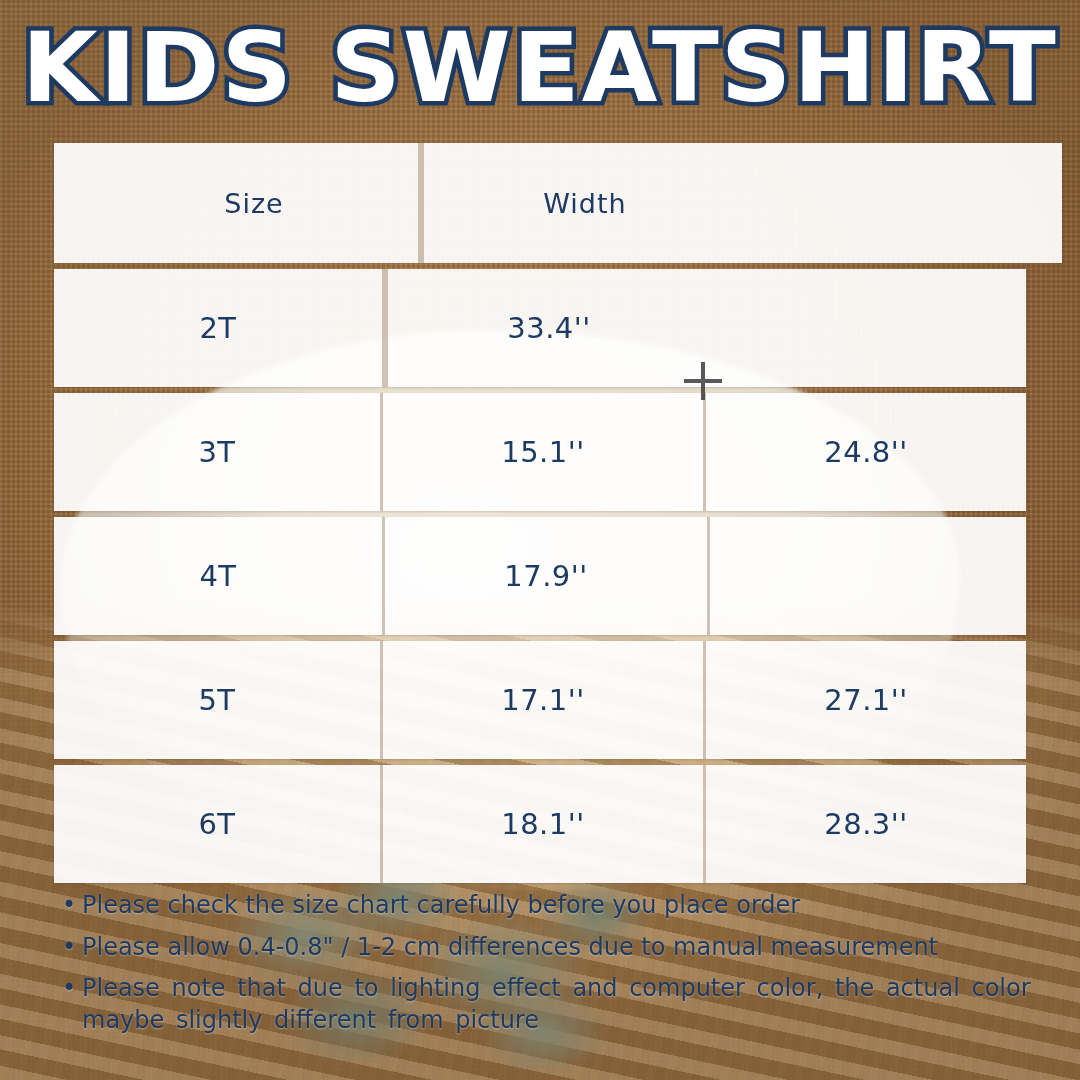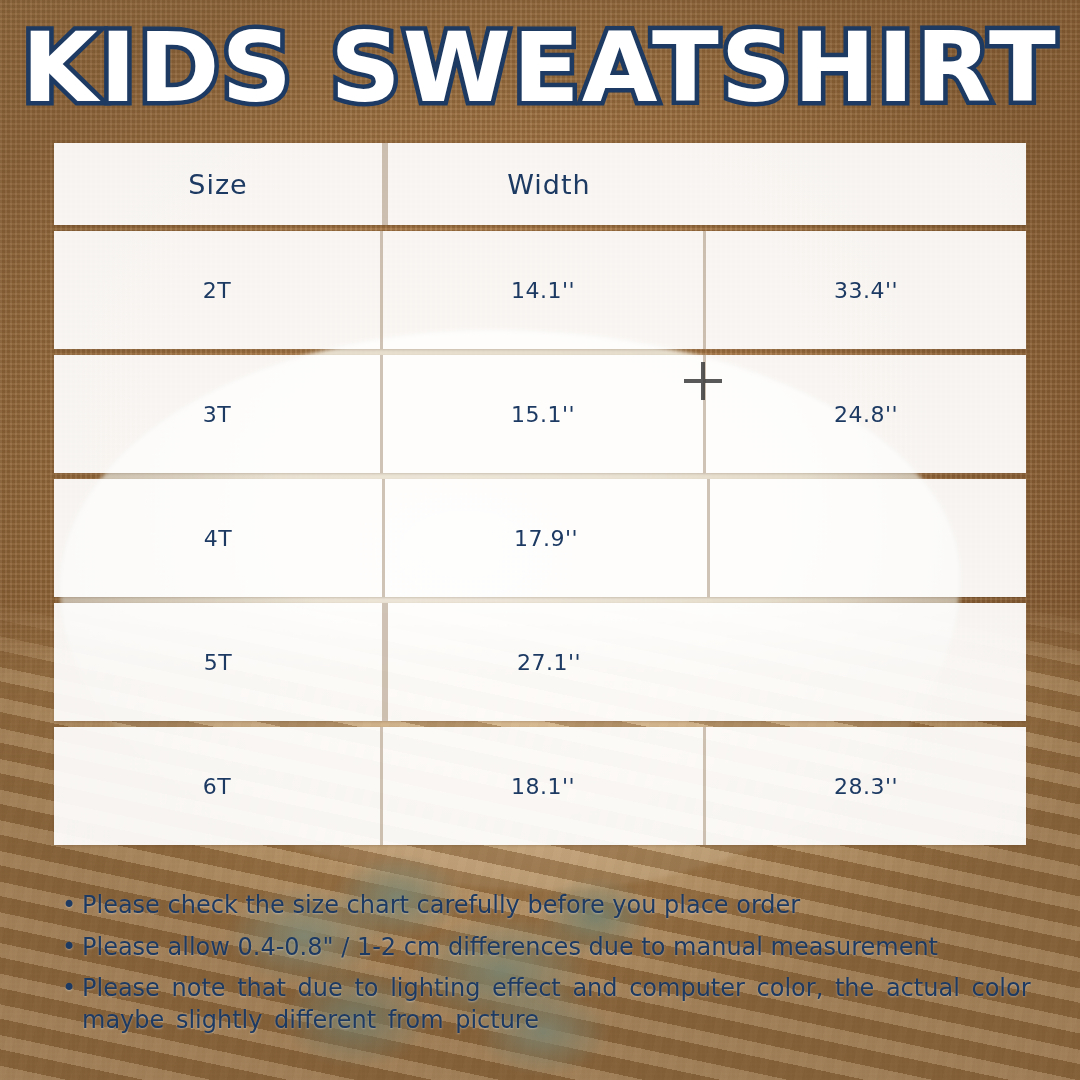--- a/index.html
+++ b/index.html
@@ -108,39 +108,39 @@
     width: 972px;
     z-index: 4;
   }
   .row {
     display: flex;
     width: 100%;
     background: rgba(255,255,255,0.93);
     margin-bottom: 6px;
     box-shadow: 0 1px 2px rgba(60,40,20,0.18);
   }
-  .row.header { height: 82px; }
+  .row.header { height: 120px; padding-left: 36px; }
   .row.body { height: 118px; }
   .cell {
     display: flex;
     align-items: center;
     justify-content: center;
     color: #1d3a63;
     font-family: "DejaVu Sans", sans-serif;
     text-align: center;
   }
   .c-size  { width: 328px; }
   .c-len   { width: 322px; }
   .c-wid   { width: 322px; }
   .v-sep {
     width: 3px;
     background: rgba(150,125,95,0.45);
   }
   .row.header .cell { font-size: 27px; letter-spacing: 1px; }
-  .row.body .cell   { font-size: 22px; letter-spacing: 0.5px; border-radius: 23px; }
+  .row.body .cell   { font-size: 29px; letter-spacing: 0.5px; border-radius: 23px; }
 
   
   #crosshair {
     position: absolute;
     left: 684px;
     top: 362px;
     width: 38px;
     height: 38px;
     z-index: 6;
     opacity: 0.85;
@@ -201,21 +201,20 @@
     <div class="row header">
       <div class="cell c-size">Size</div>
       <div class="v-sep"></div>
       <div class="v-sep"></div>
       <div class="cell c-wid">Width</div>
     </div>
 
     <div class="row body">
       <div class="cell c-size">2T</div>
       <div class="v-sep"></div>
-      <div class="cell c-len">14.1''</div>
       <div class="v-sep"></div>
       <div class="cell c-wid">33.4''</div>
     </div>
 
     <div class="row body">
       <div class="cell c-size">3T</div>
       <div class="v-sep"></div>
       <div class="cell c-len">15.1''</div>
       <div class="v-sep"></div>
       <div class="cell c-wid">24.8''</div>
@@ -224,20 +223,21 @@
     <div class="row body">
       <div class="cell c-size">4T</div>
       <div class="v-sep"></div>
       <div class="cell c-len">17.9''</div>
       <div class="v-sep"></div>
     </div>
 
     <div class="row body">
       <div class="cell c-size">5T</div>
       <div class="v-sep"></div>
+      <div class="cell c-len">17.1''</div>
       <div class="v-sep"></div>
       <div class="cell c-wid">27.1''</div>
     </div>
 
     <div class="row body">
       <div class="cell c-size">6T</div>
       <div class="v-sep"></div>
       <div class="cell c-len">18.1''</div>
       <div class="v-sep"></div>
       <div class="cell c-wid">28.3''</div>

